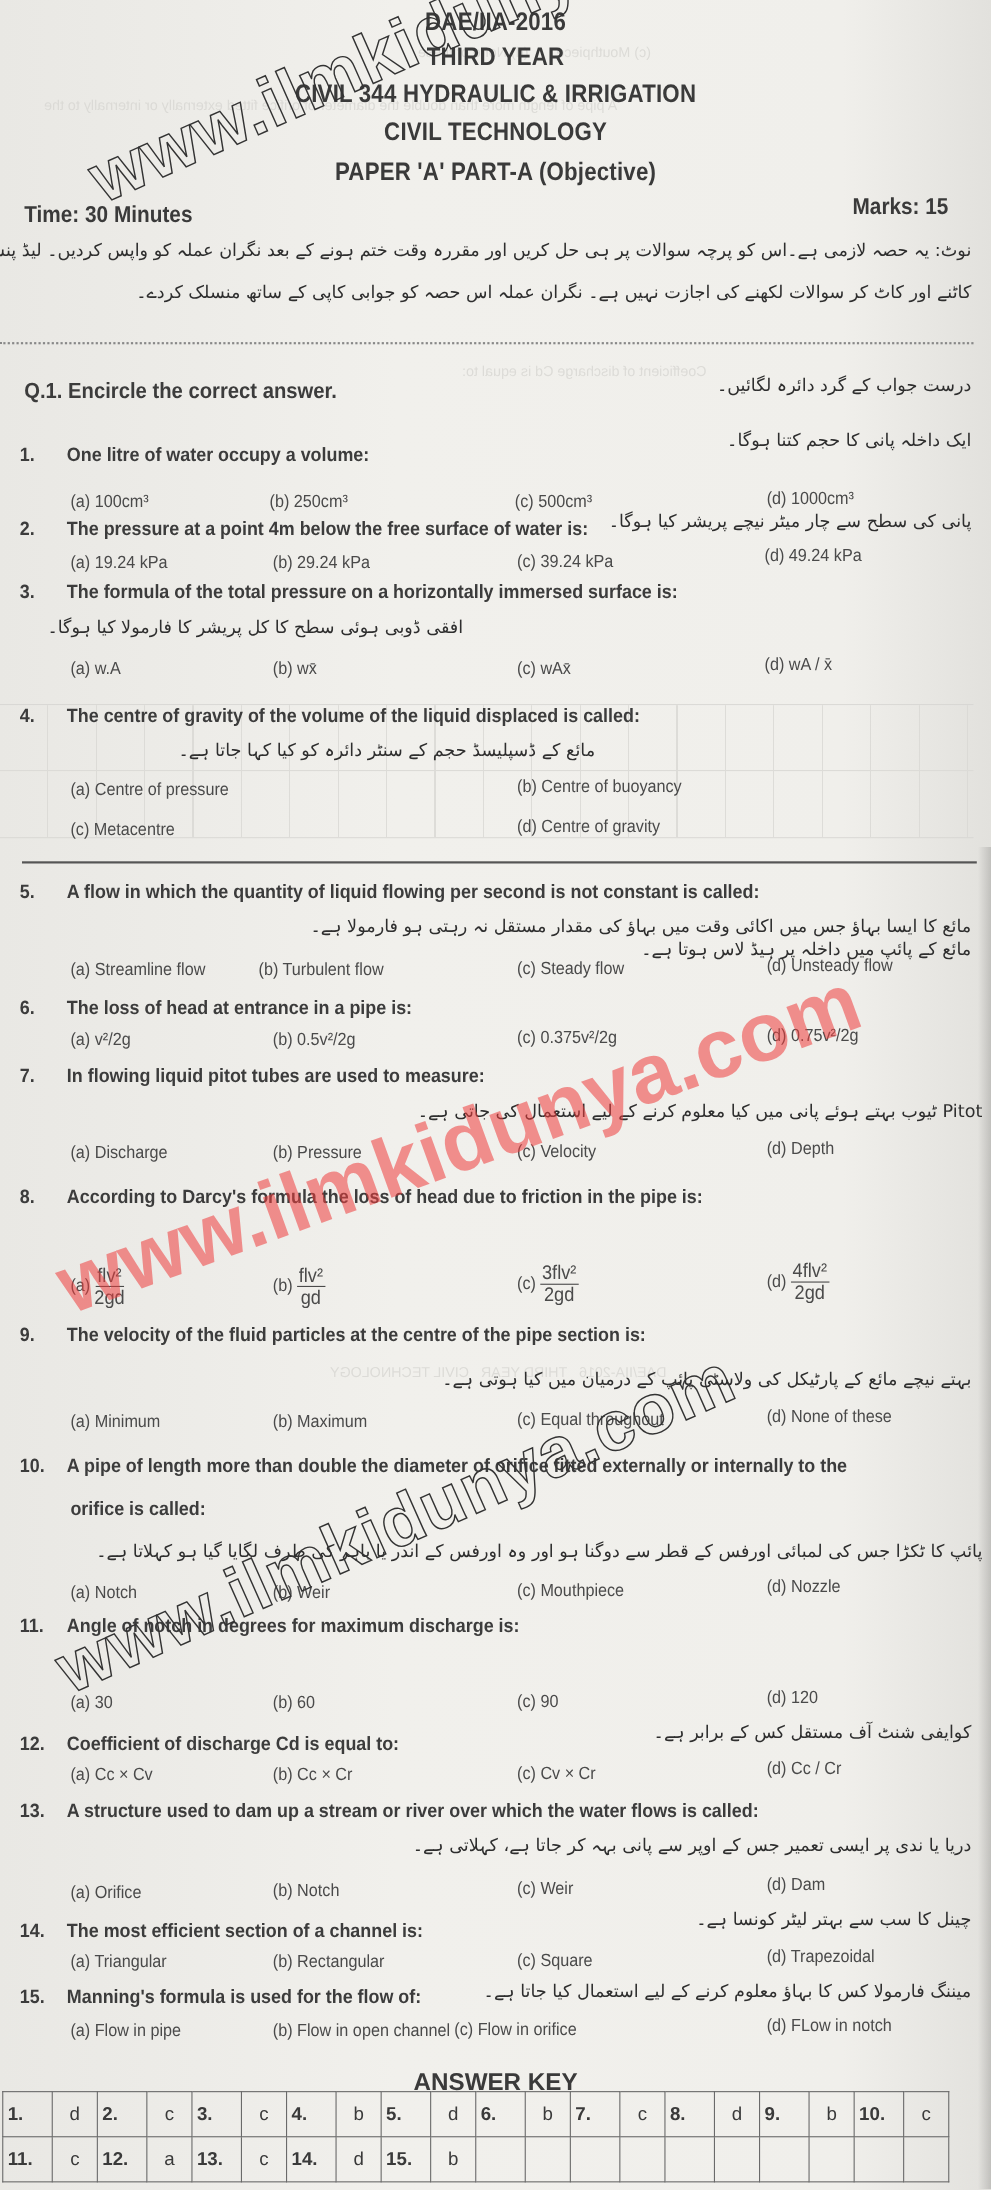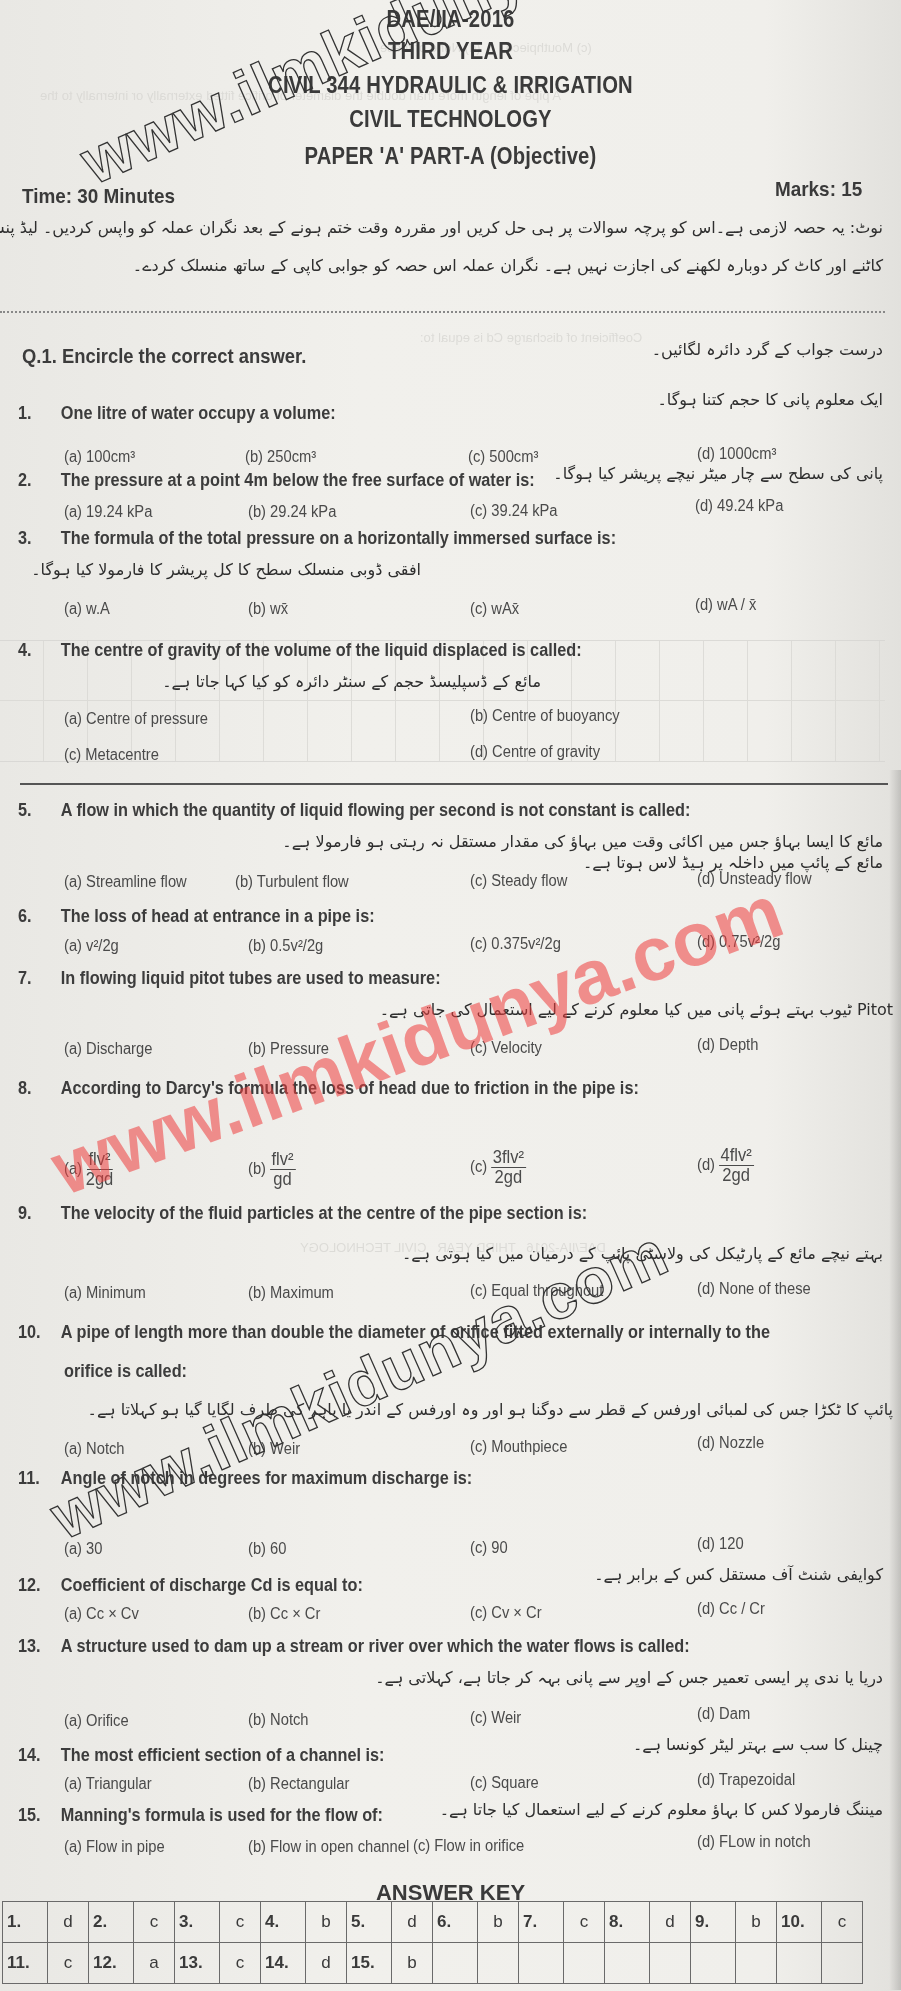--- a/index.html
+++ b/index.html
@@ -79,42 +79,42 @@
   <div class="header-line" style="top:6px">DAE/IIA-2016</div>
   <div class="header-line" style="top:38px">THIRD YEAR</div>
   <div class="header-line" style="top:72px">CIVIL 344 HYDRAULIC &amp; IRRIGATION</div>
   <div class="header-line" style="top:106px">CIVIL TECHNOLOGY</div>
   <div class="header-line" style="top:143px">PAPER 'A' PART-A (Objective)</div>
 
   <div class="meta" style="left:22px;top:184px">Time: 30 Minutes</div>
   <div class="meta" style="left:775px;top:177px">Marks: 15</div>
 
   <div class="urdu" style="right:18px;top:218px">نوٹ: یہ حصہ لازمی ہے۔اس کو پرچہ سوالات پر ہی حل کریں اور مقررہ وقت ختم ہونے کے بعد نگران عملہ کو واپس کردیں۔ لیڈ پنسل کا استعمال، لفظوں کو</div>
-  <div class="urdu" style="right:18px;top:256px">کاٹنے اور کاٹ کر دوبارہ لکھنے کی اجازت نہیں ہے۔ نگران عملہ اس حصہ کو جوابی کاپی کے ساتھ منسلک کردے۔</div>
+  <div class="urdu" style="right:18px;top:256px">کاٹنے اور کاٹ کر سوالات لکھنے کی اجازت نہیں ہے۔ نگران عملہ اس حصہ کو جوابی کاپی کے ساتھ منسلک کردے۔</div>
   <div class="dotted"></div>
 
   <div class="q1">Q.1. Encircle the correct answer.</div>
   <div class="urdu" style="right:18px;top:340px">درست جواب کے گرد دائرہ لگائیں۔</div>
 
   <div class="question" style="top:403px"><span class="num">1.</span><span>One litre of water occupy a volume:</span></div>
-  <div class="urdu" style="right:18px;top:390px">ایک معلوم پانی کا حجم کتنا ہوگا۔</div>
+  <div class="urdu" style="right:18px;top:390px">ایک داخلہ پانی کا حجم کتنا ہوگا۔</div>
   <div class="opt" style="left:64px;top:448px">(a) 100cm³</div>
   <div class="opt" style="left:245px;top:448px">(b) 250cm³</div>
   <div class="opt" style="left:468px;top:448px">(c) 500cm³</div>
   <div class="opt" style="left:697px;top:445px">(d) 1000cm³</div>
 
   <div class="question" style="top:470px"><span class="num">2.</span><span>The pressure at a point 4m below the free surface of water is:</span></div>
   <div class="urdu" style="right:18px;top:464px">پانی کی سطح سے چار میٹر نیچے پریشر کیا ہوگا۔</div>
   <div class="opt" style="left:64px;top:503px">(a) 19.24 kPa</div>
   <div class="opt" style="left:248px;top:503px">(b) 29.24 kPa</div>
   <div class="opt" style="left:470px;top:502px">(c) 39.24 kPa</div>
   <div class="opt" style="left:695px;top:497px">(d) 49.24 kPa</div>
 
   <div class="question" style="top:528px"><span class="num">3.</span><span>The formula of the total pressure on a horizontally immersed surface is:</span></div>
-  <div class="urdu" style="right:480px;top:560px">افقی ڈوبی منسلک سطح کا کل پریشر کا فارمولا کیا ہوگا۔</div>
+  <div class="urdu" style="right:480px;top:560px">افقی ڈوبی ہوئی سطح کا کل پریشر کا فارمولا کیا ہوگا۔</div>
   <div class="opt" style="left:64px;top:600px">(a) w.A</div>
   <div class="opt" style="left:248px;top:600px">(b) wx̄</div>
   <div class="opt" style="left:470px;top:600px">(c) wAx̄</div>
   <div class="opt" style="left:695px;top:596px">(d) wA / x̄</div>
 
   <div class="question" style="top:640px"><span class="num">4.</span><span>The centre of gravity of the volume of the liquid displaced is called:</span></div>
   <div class="urdu" style="right:360px;top:672px">مائع کے ڈسپلیسڈ حجم کے سنٹر دائرہ کو کیا کہا جاتا ہے۔</div>
   <div class="opt" style="left:64px;top:710px">(a) Centre of pressure</div>
   <div class="opt" style="left:470px;top:707px">(b) Centre of buoyancy</div>
   <div class="opt" style="left:64px;top:746px">(c) Metacentre</div>

